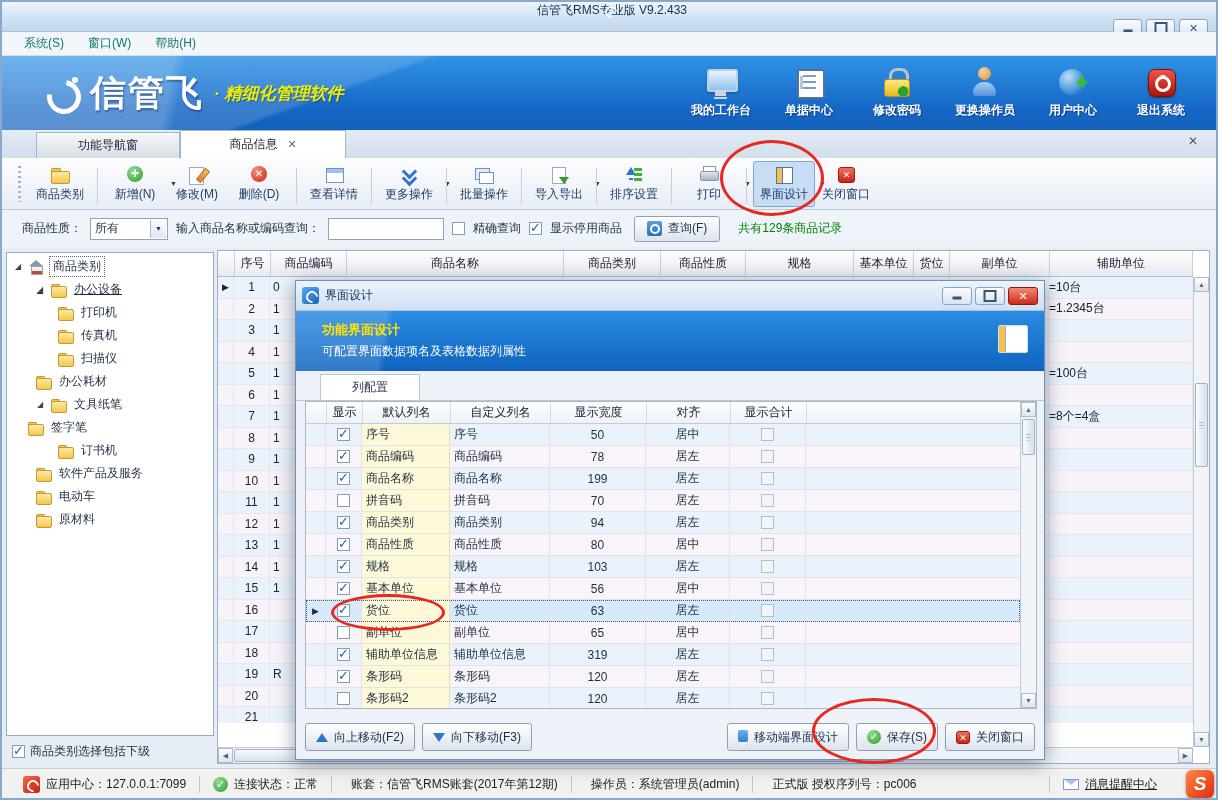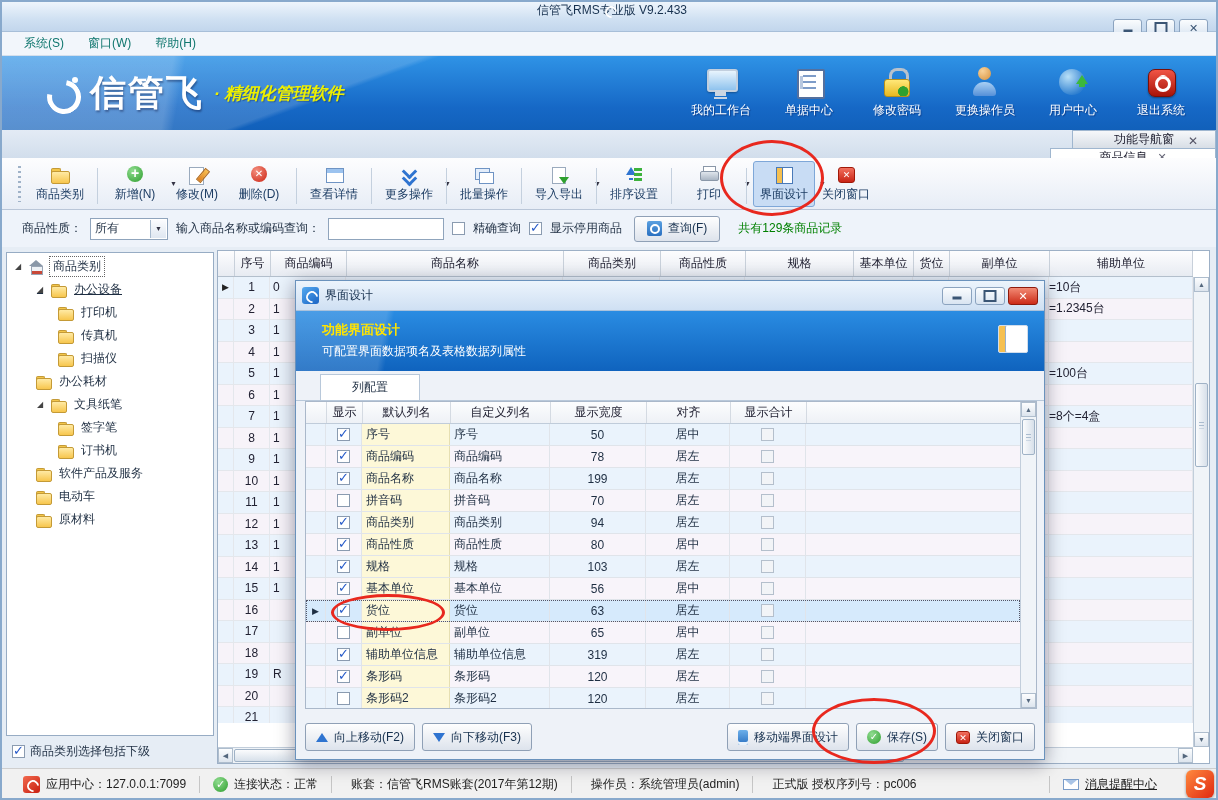--- a/index.html
+++ b/index.html
@@ -37,21 +37,21 @@
                linear-gradient(#2f93e6,#1668c6 70%,#1160ba);
     display:flex; align-items:center; }
   .brand { display:flex; align-items:center; margin-left:42px; gap:10px; }
   .swoosh { width:36px; height:36px; position:relative; }
   .swoosh::before { content:""; position:absolute; left:3px; top:5px; width:24px; height:24px;
     border:5px solid #fff; border-top-color:transparent; border-radius:50%; transform:rotate(-35deg); }
   .swoosh::after { content:""; position:absolute; right:2px; top:2px; width:6px; height:6px; background:#fff; border-radius:50%; }
   .brand-name { color:#fff; font-size:36px; font-weight:bold; letter-spacing:2px; text-shadow:1px 2px 2px rgba(0,0,40,.35); }
   .brand-slogan { color:#eef000; font-size:17px; font-weight:bold; font-style:italic; text-shadow:1px 1px 1px rgba(0,0,40,.3); }
   .quick { margin-left:auto; margin-right:14px; display:flex; gap:6px; }
-  .qitem { width:82px; text-align:center; color:#fff; font-weight:normal; cursor:pointer; }
+  .qitem { width:82px; text-align:center; color:#fff; font-weight:bold; cursor:pointer; }
   .qitem .qlabel { display:block; margin-top:3px; text-shadow:1px 1px 1px rgba(0,0,60,.4); }
   .qicon { display:block; width:34px; height:32px; margin:0 auto; position:relative; }
   .i-monitor::before { content:""; position:absolute; left:3px; top:2px; width:27px; height:19px;
     background:linear-gradient(#e8f4fd,#8fc3ee); border:2px solid #c2cfde; border-radius:3px; box-shadow:0 1px 2px rgba(0,0,0,.3); }
   .i-monitor::after { content:""; position:absolute; left:11px; top:23px; width:11px; height:6px; background:#ccd6e2;
     box-shadow:-3px 5px 0 -2px #ccd6e2, 3px 5px 0 -2px #ccd6e2; }
   .i-document-list::before { content:""; position:absolute; left:5px; top:2px; width:24px; height:26px;
     background:#fff; border:2px solid #54709e; border-radius:2px; }
   .i-document-list::after { content:""; position:absolute; left:11px; top:8px; width:13px; height:15px;
     background:repeating-linear-gradient(#7e9cc8 0 2px,transparent 2px 6px); box-shadow:-4px 0 0 -1px #b8c8e0; }
@@ -69,21 +69,21 @@
     border-left:6px solid transparent; border-right:6px solid transparent; border-bottom:9px solid #3cb83c;
     box-shadow:0 6px 0 -3px #3cb83c; }
   .i-power { }
   .i-power::before { content:""; position:absolute; left:4px; top:2px; width:26px; height:26px; border-radius:7px;
     background:linear-gradient(#f05545,#a81408); border:1px solid #7c0e06; box-shadow:0 1px 2px rgba(0,0,0,.4); }
   .i-power::after { content:""; position:absolute; left:11px; top:9px; width:10px; height:10px; border:3px solid #fff; border-radius:50%;
     box-shadow:0 -5px 0 -4px #fff; }
 
   
   .tabrow { position:absolute; left:0; top:128px; width:100%; height:28px;
-    background:linear-gradient(#e3ebf5,#d2deec); display:flex; align-items:flex-end; padding-left:34px;flex-direction:column; }
+    background:linear-gradient(#e3ebf5,#d2deec); display:flex; align-items:flex-end; padding-left:34px; }
   .tab { height:26px; display:flex; align-items:center; justify-content:center; gap:10px;
     border:1px solid #9fb6cf; border-bottom:none; background:linear-gradient(#f6f8fa,#d8dee6); width:144px; color:#223; }
   .tab.active { background:#fff; height:28px; width:166px; font-weight:normal; }
   .tab-close { color:#667; font-size:11px; }
   .tabrow-close { margin-left:auto; margin-right:8px; align-self:center; color:#556; font-size:12px; }
 
   
   .toolbar { position:absolute; left:0; top:156px; width:100%; height:52px;
     background:linear-gradient(#fdfdfe,#e7edf6); border-bottom:1px solid #b9c6d8; display:flex; align-items:center; padding-left:16px; }
   .toolbar::before { content:""; width:3px; height:36px; margin-right:8px;
@@ -503,21 +503,21 @@
           <span class="tlab">办公耗材</span>
         </div>
 
         <div class="titem" style="padding-left: 28px;">
           <span class="exp"></span>
           <span class="tico i-folder"></span>
           <span class="tlab">文具纸笔</span>
         </div>
 
 
-        <div class="titem" style="padding-left: 50px;">
+        <div class="titem" style="padding-left: 20px;">
 
           <span class="tico i-folder"></span>
           <span class="tlab">签字笔</span>
         </div>
 
         <div class="titem" style="padding-left: 50px;">
 
           <span class="tico i-folder"></span>
           <span class="tlab">订书机</span>
         </div>

